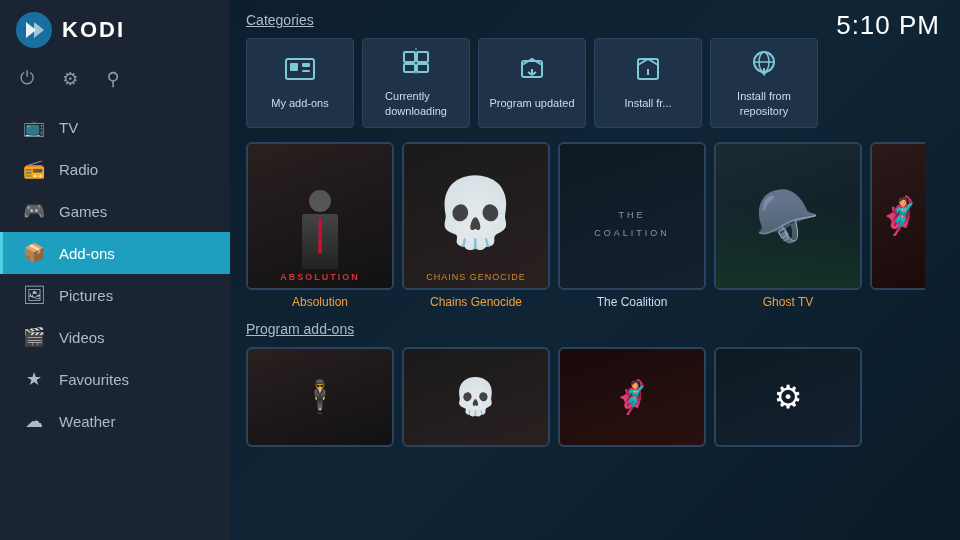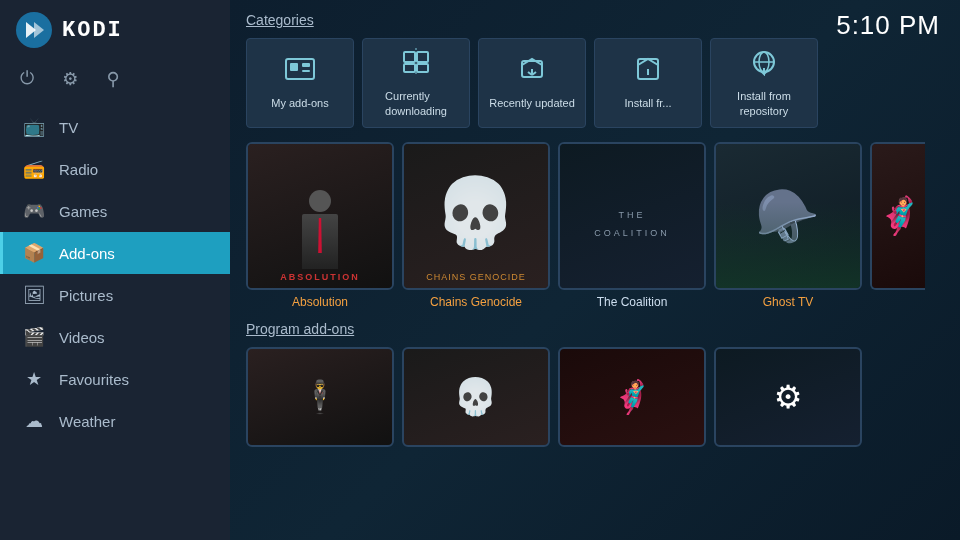--- a/index.html
+++ b/index.html
@@ -20,21 +20,20 @@
       background: #1a2433;
       display: flex;
       flex-direction: column;
       height: 540px;
     }
     .sidebar-header {
       display: flex;
       align-items: center;
       padding: 12px 16px;
       gap: 10px;
-      font-family: Liberation Mono, monospace;
     }
     .kodi-logo {
       width: 36px;
       height: 36px;
     }
     .kodi-title {
       font-size: 22px;
       font-weight: bold;
       letter-spacing: 2px;
       color: #fff;
@@ -277,21 +276,21 @@
     <div class="category-card">
       <span class="cat-icon">
         <svg width="32" height="28" viewBox="0 0 32 28" fill="none" xmlns="http://www.w3.org/2000/svg">
           <rect x="6" y="6" width="20" height="16" rx="2" fill="none" stroke="#7ec8d8" stroke-width="2"></rect>
           <polyline points="6,10 16,4 26,10" fill="none" stroke="#7ec8d8" stroke-width="2"></polyline>
           <line x1="16" y1="14" x2="16" y2="20" stroke="#7ec8d8" stroke-width="2"></line>
           <line x1="12" y1="17" x2="16" y2="20" stroke="#7ec8d8" stroke-width="2"></line>
           <line x1="20" y1="17" x2="16" y2="20" stroke="#7ec8d8" stroke-width="2"></line>
         </svg>
       </span>
-      <span class="cat-label">Recently updated</span>
+      <span class="cat-label">Program updated</span>
     </div>
 
     <div class="category-card">
       <span class="cat-icon">
         <svg width="32" height="28" viewBox="0 0 32 28" fill="none" xmlns="http://www.w3.org/2000/svg">
           <rect x="6" y="4" width="20" height="20" rx="2" fill="none" stroke="#7ec8d8" stroke-width="2"></rect>
           <polyline points="6,10 16,4 26,10" fill="none" stroke="#7ec8d8" stroke-width="2"></polyline>
           <line x1="16" y1="14" x2="16" y2="20" stroke="#7ec8d8" stroke-width="2"></line>
         </svg>
       </span>

